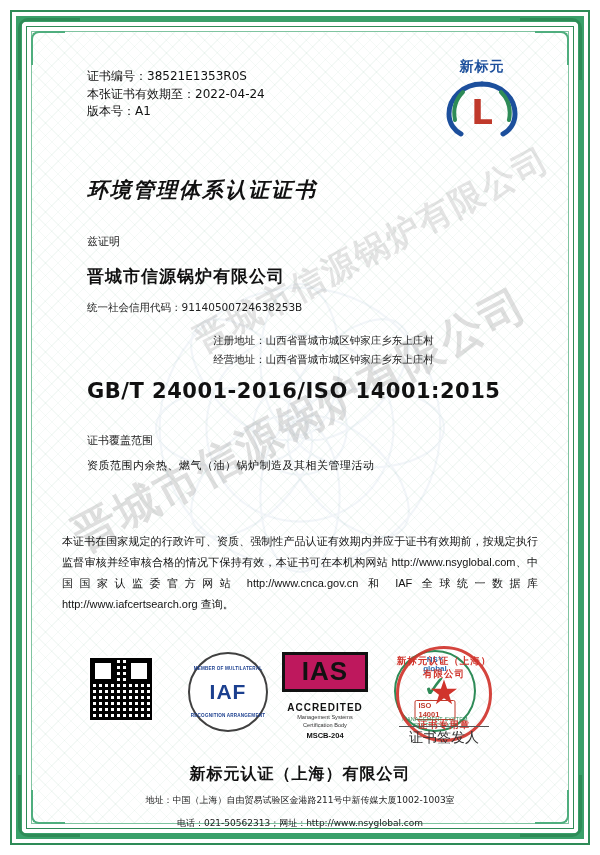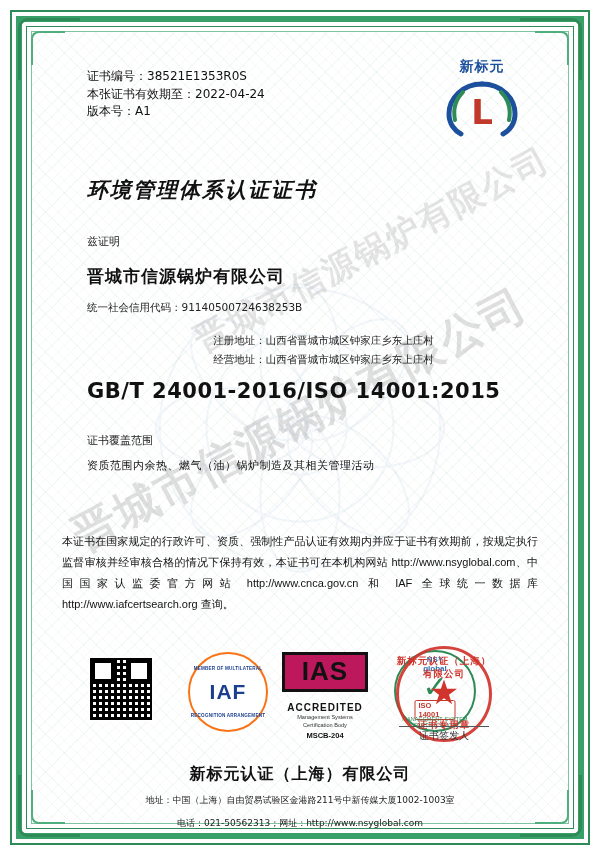--- a/index.html
+++ b/index.html
@@ -253,21 +253,21 @@
   .qr::after { right: 2px; top: 2px; }
 
   .iaf {
     position: absolute;
     left: 124px;
     top: 0px;
     width: 76px;
     height: 76px;
     border-radius: 50%;
     background: #fff;
-    border: 2px solid #f97316;
+    border: 2px solid #404040;
     color: #1b3f8f;
     display: flex;
     align-items: center;
     justify-content: center;
     flex-direction: column;
   }
   .iaf .big { font-size: 21px; font-weight: bold; letter-spacing: 1px; line-height: 22px;}
   .iaf .arc-top, .iaf .arc-bot {
     position: absolute;
     width: 100%;
@@ -415,21 +415,21 @@
     top: 74px;
     width: 120px;
     text-align: center;
   }
   .sig-line {
     border-top: 1px solid #555;
     width: 90px;
     margin: 0 auto 2px;
   }
   .sig-label {
-    font-size: 10px;
+    font-size: 14px;
     color: #333;
     text-align: center;
   }
 
   
   .footer {
     position: absolute;
     left: 0; right: 0;
     top: 724px;
     text-align: center;

